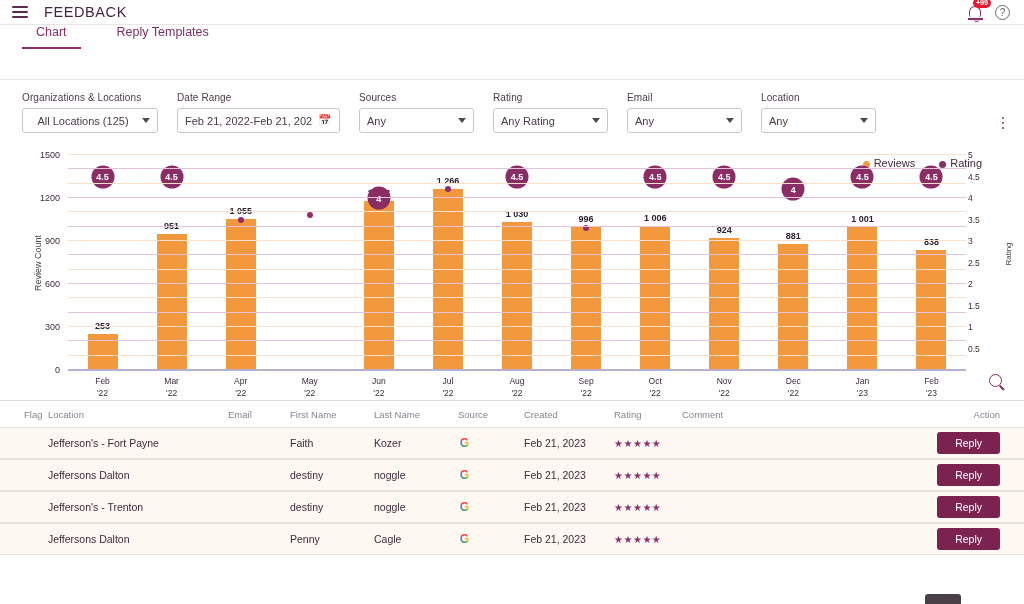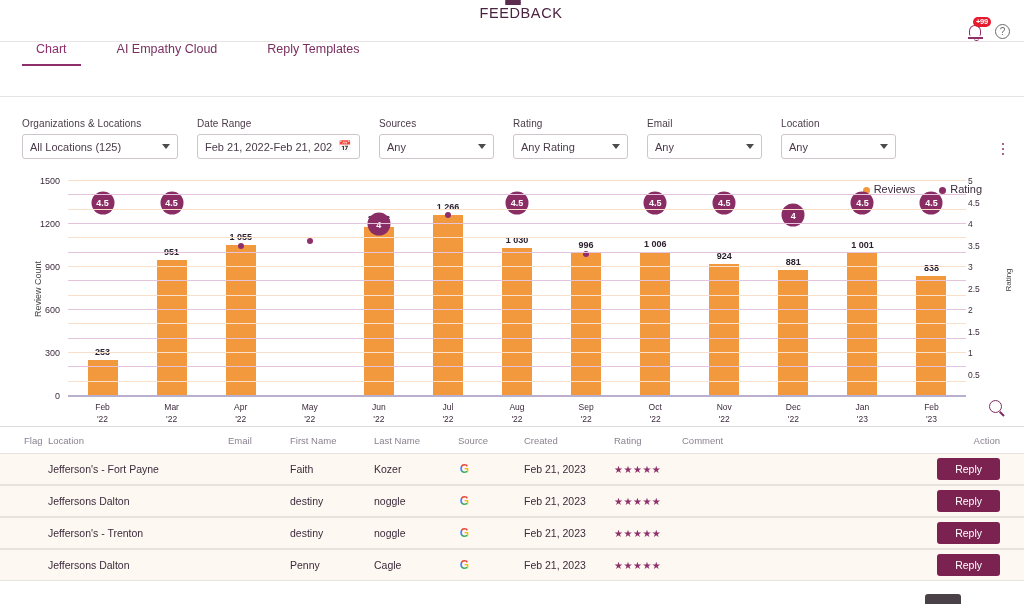--- a/index.html
+++ b/index.html
@@ -6,27 +6,26 @@
   html, body {
     width: 1024px; height: 604px;
     overflow: hidden;
     background: #ffffff;
     font-family: "Liberation Sans", sans-serif;
     color: #3c2b3c;
   }
 
   
   .appbar {
-    height: 42px;
+    height: 25px;
     display: flex; align-items: center;
     padding: 0 10px 0 12px;
     border-bottom: 1px solid #e7e3e7;
     background: #fff;
     position: relative;
-    flex-direction: column;
   }
   .hamburger { width: 16px; height: 12px; display: flex; flex-direction: column; justify-content: space-between; cursor: pointer; }
   .hamburger span { display: block; height: 1.6px; background: #5c2a4f; border-radius: 1px; }
   .app-title {
     margin-left: 16px;
     font-size: 14.5px;
     letter-spacing: 0.6px;
     color: #4a2340;
   }
   .appbar-right { margin-left: auto; display: flex; align-items: center; gap: 10px; padding-right: 4px; }
@@ -81,21 +80,21 @@
     content: ""; position: absolute; left: 0; right: 0; bottom: -1px;
     height: 2px; background: #8e2f6b;
   }
 
   
   .filters {
     display: flex; align-items: flex-end;
     padding: 12px 8px 8px 22px;
     gap: 0;
   }
-  .filter { display: flex; flex-direction: column; margin-top: 9px; }
+  .filter { display: flex; flex-direction: column; }
   .filter-label {
     font-size: 10px; color: #4a3a48;
     margin-bottom: 5px; letter-spacing: 0.1px;
   }
   .select {
     height: 25px;
     border: 1px solid #cdc7cd;
     border-radius: 3px;
     background: #fff;
     display: flex; align-items: center;
@@ -107,21 +106,21 @@
   }
   .select .val { flex: 1; white-space: nowrap; overflow: hidden; }
   .caret {
     width: 0; height: 0;
     border-left: 4.5px solid transparent;
     border-right: 4.5px solid transparent;
     border-top: 5px solid #4b4b4b;
     margin-left: 6px;
   }
   .cal-icon { margin-left: 5px; font-size: 11px; color: #5a4a58; line-height: 1; }
-  .w-org { width: 156px; } .w-date { width: 163px; } .w-src { width: 115px; }
+  .w-org { width: 136px; text-align: center; } .w-date { width: 163px; } .w-src { width: 115px; }
   .w-rate { width: 115px; } .w-email { width: 115px; } .w-comm { width: 115px; }
   .gap { width: 19px; }
   .kebab {
     margin-left: auto; margin-right: 12px; margin-bottom: 4px;
     display: flex; flex-direction: column; gap: 2.5px; cursor: pointer;
   }
   .kebab i { width: 2.5px; height: 2.5px; border-radius: 50%; background: #8e2f6b; display: block; }
 
   
   .chart-wrap { position: relative; padding: 0 0 0 0; }
@@ -253,21 +252,20 @@
     <div class="bell-wrap">
       <div class="bell"></div>
       <div class="badge">+99</div>
     </div>
     <div class="help-icon">?</div>
   </div>
 </div>
 
 <div class="tabs">
   <div class="tab active">Chart</div>
-  <div class="tab">AI Empathy Cloud</div>
   <div class="tab">Reply Templates</div>
 </div>
 
 <div class="filters">
   <div class="filter">
     <div class="filter-label">Organizations &amp; Locations</div>
     <div class="select w-org">
       <span class="val">All Locations (125)</span>
       <span class="caret"></span>
     </div>

